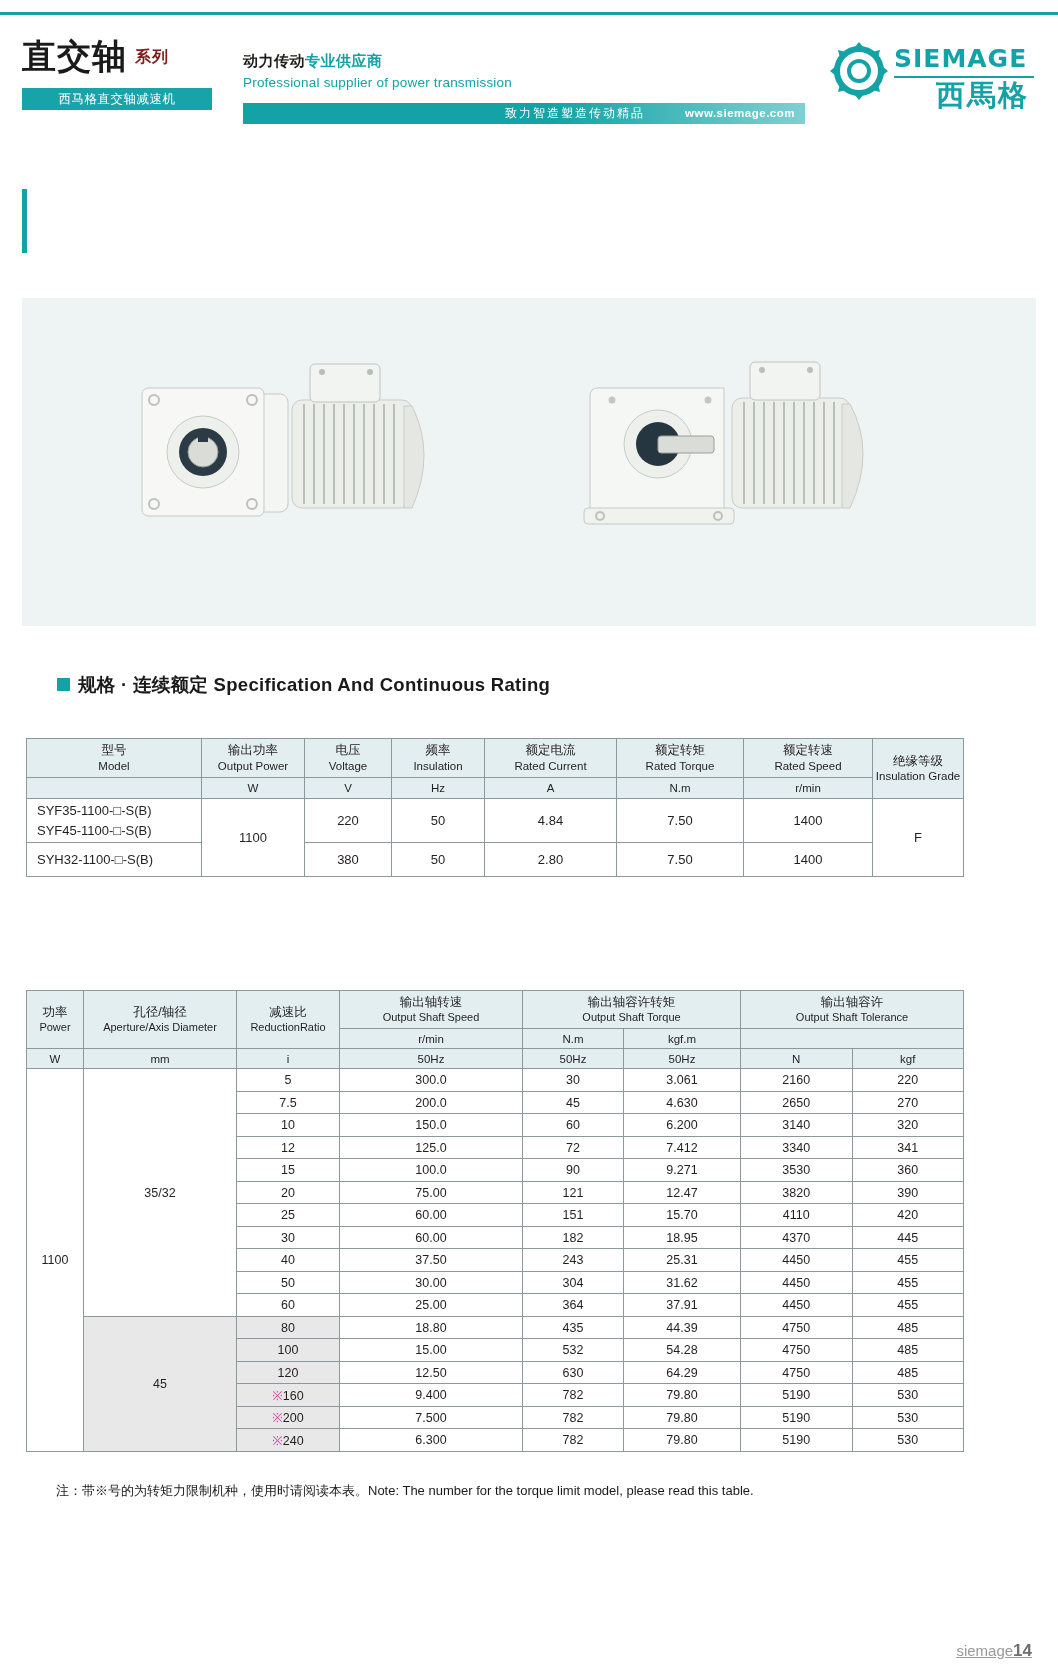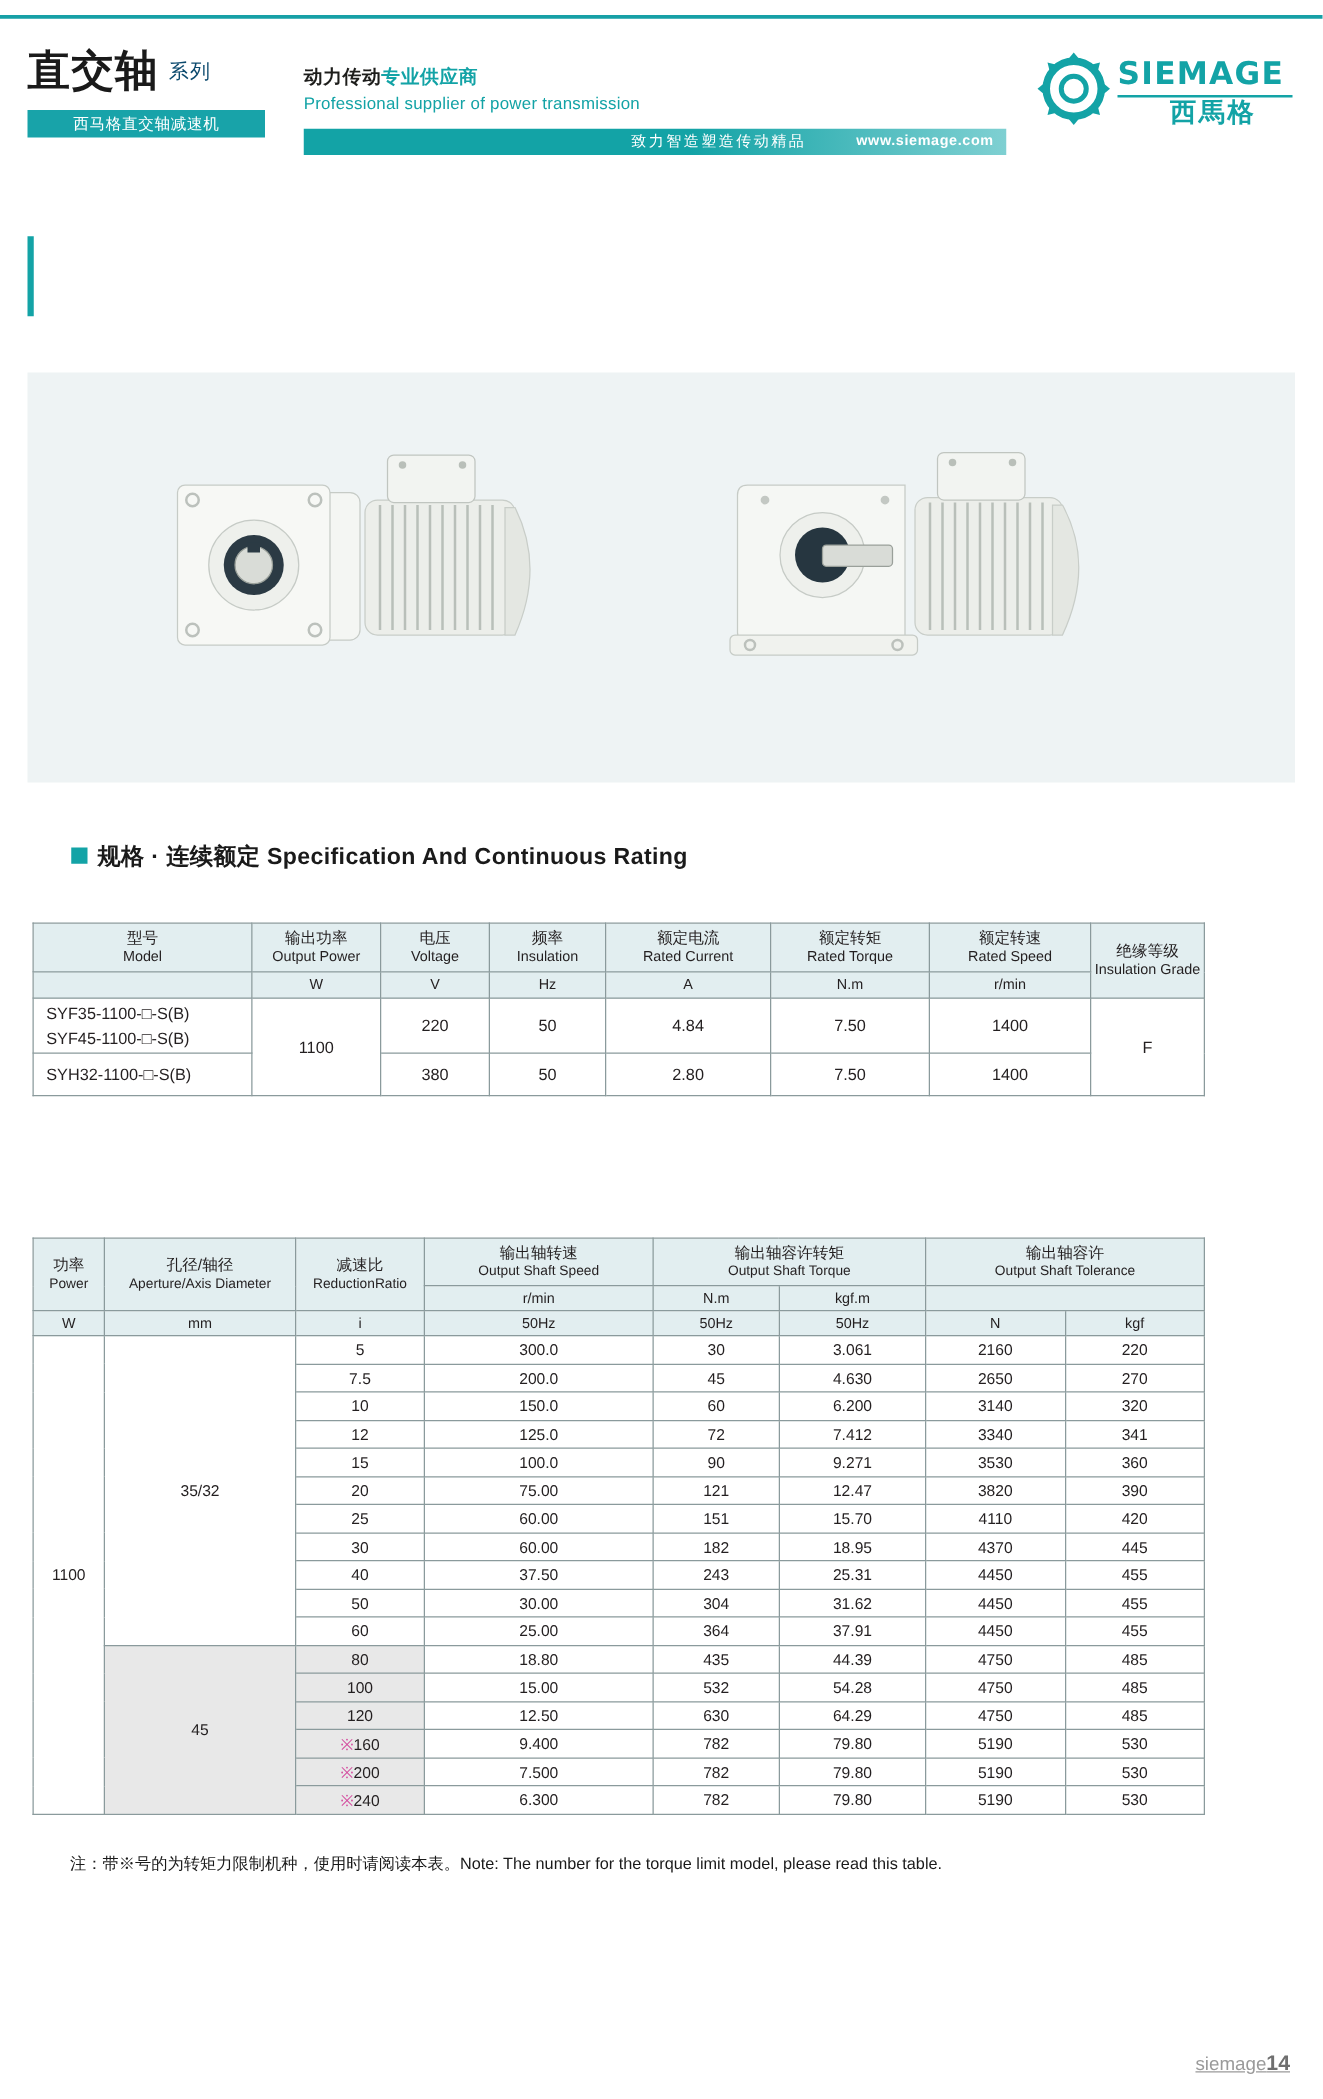--- a/index.html
+++ b/index.html
@@ -43,22 +43,22 @@
     font-size: 34px;
     letter-spacing: 1px;
     color: #1a1a1a;
     display: inline-block;
     vertical-align: middle;
   }
   .hl-series {
     display: inline-block;
     vertical-align: middle;
     font-size: 16px;
-    font-weight: normal;
-    color: #0c4a6e;
+    font-weight: bold;
+    color: #7f1d1d;
     margin-left: 8px;
     letter-spacing: 1px;
   }
   .hl-bar {
     margin-top: 8px;
     width: 190px;
     height: 22px;
     background: #18a3a9;
     color: #ffffff;
     font-size: 12.5px;
@@ -128,21 +128,21 @@
     font-family: "DejaVu Sans", sans-serif;
     font-size: 25px;
     font-weight: bold;
     letter-spacing: 1px;
     color: #13a3a6;
   }
   .logo-cn {
     position: absolute;
     left: 108px;
     top: 38px;
-    font-size: 21px;
+    font-size: 29px;
     font-weight: bold;
     color: #13a3a6;
     letter-spacing: 2px;
   }
   .logo-rule {
     position: absolute;
     left: 66px;
     top: 38px;
     width: 140px;
     height: 2px;

